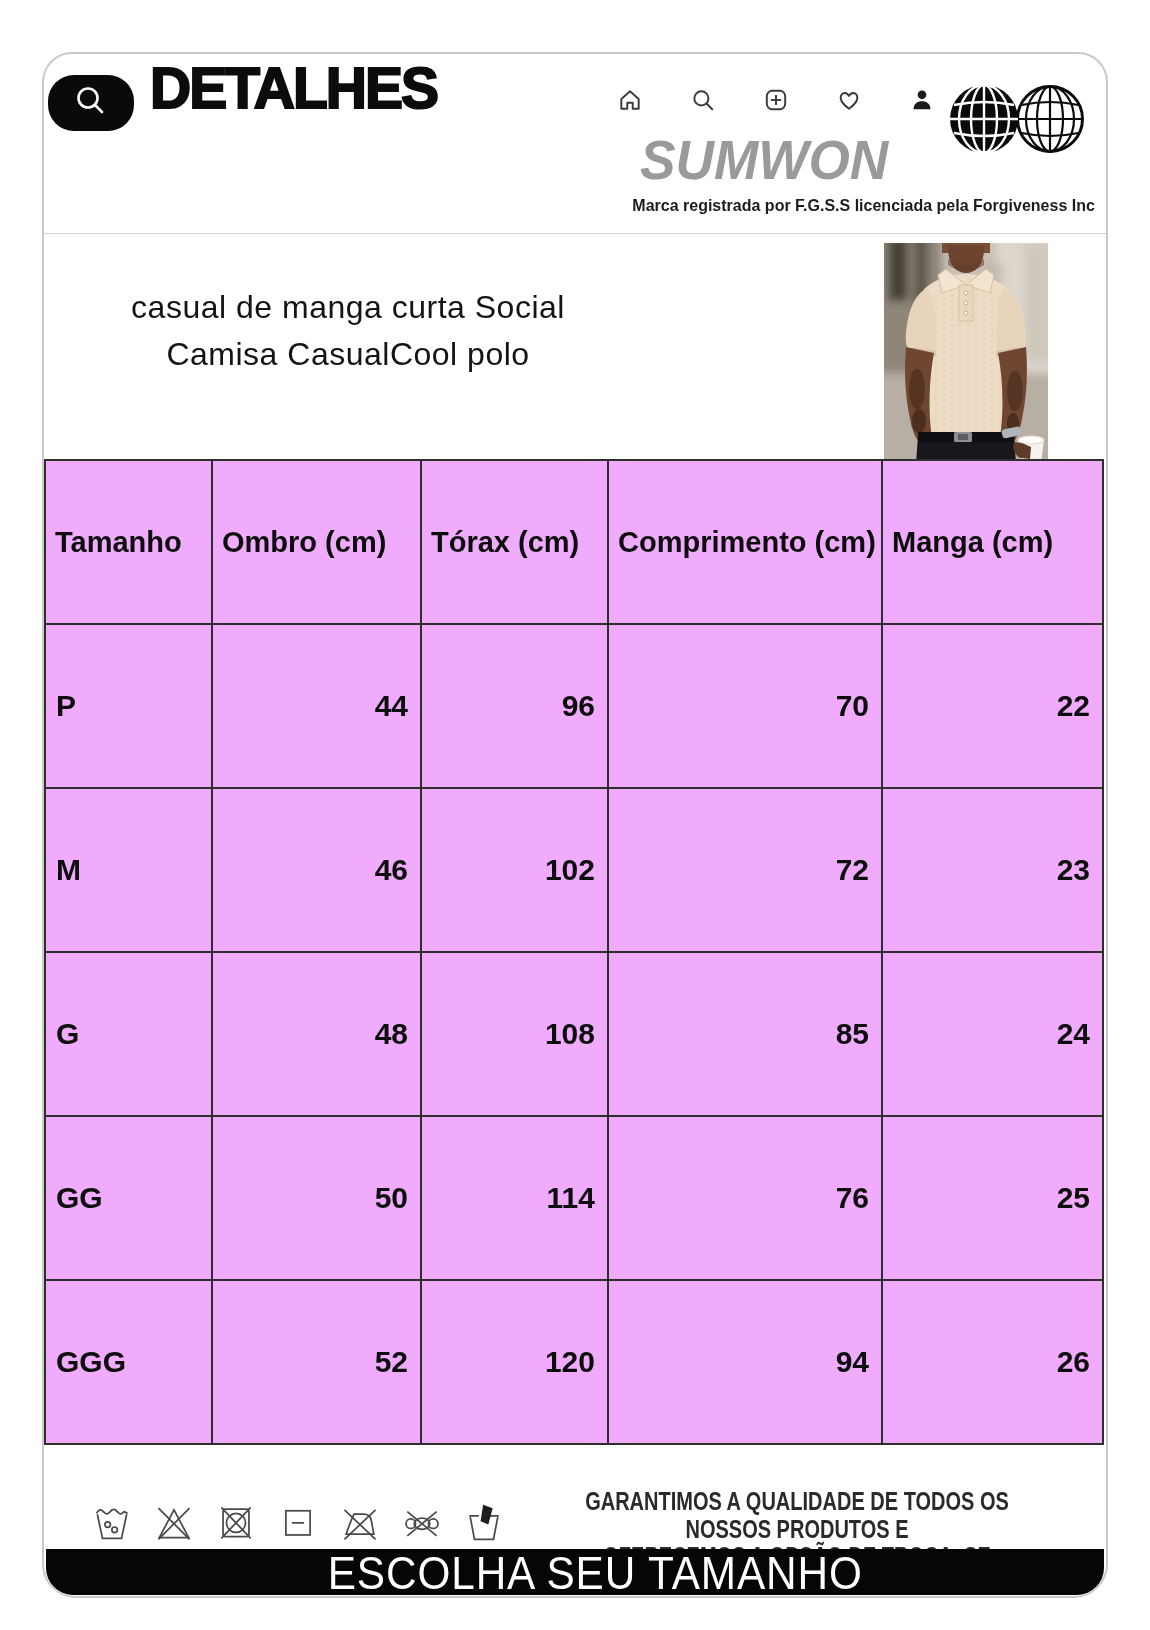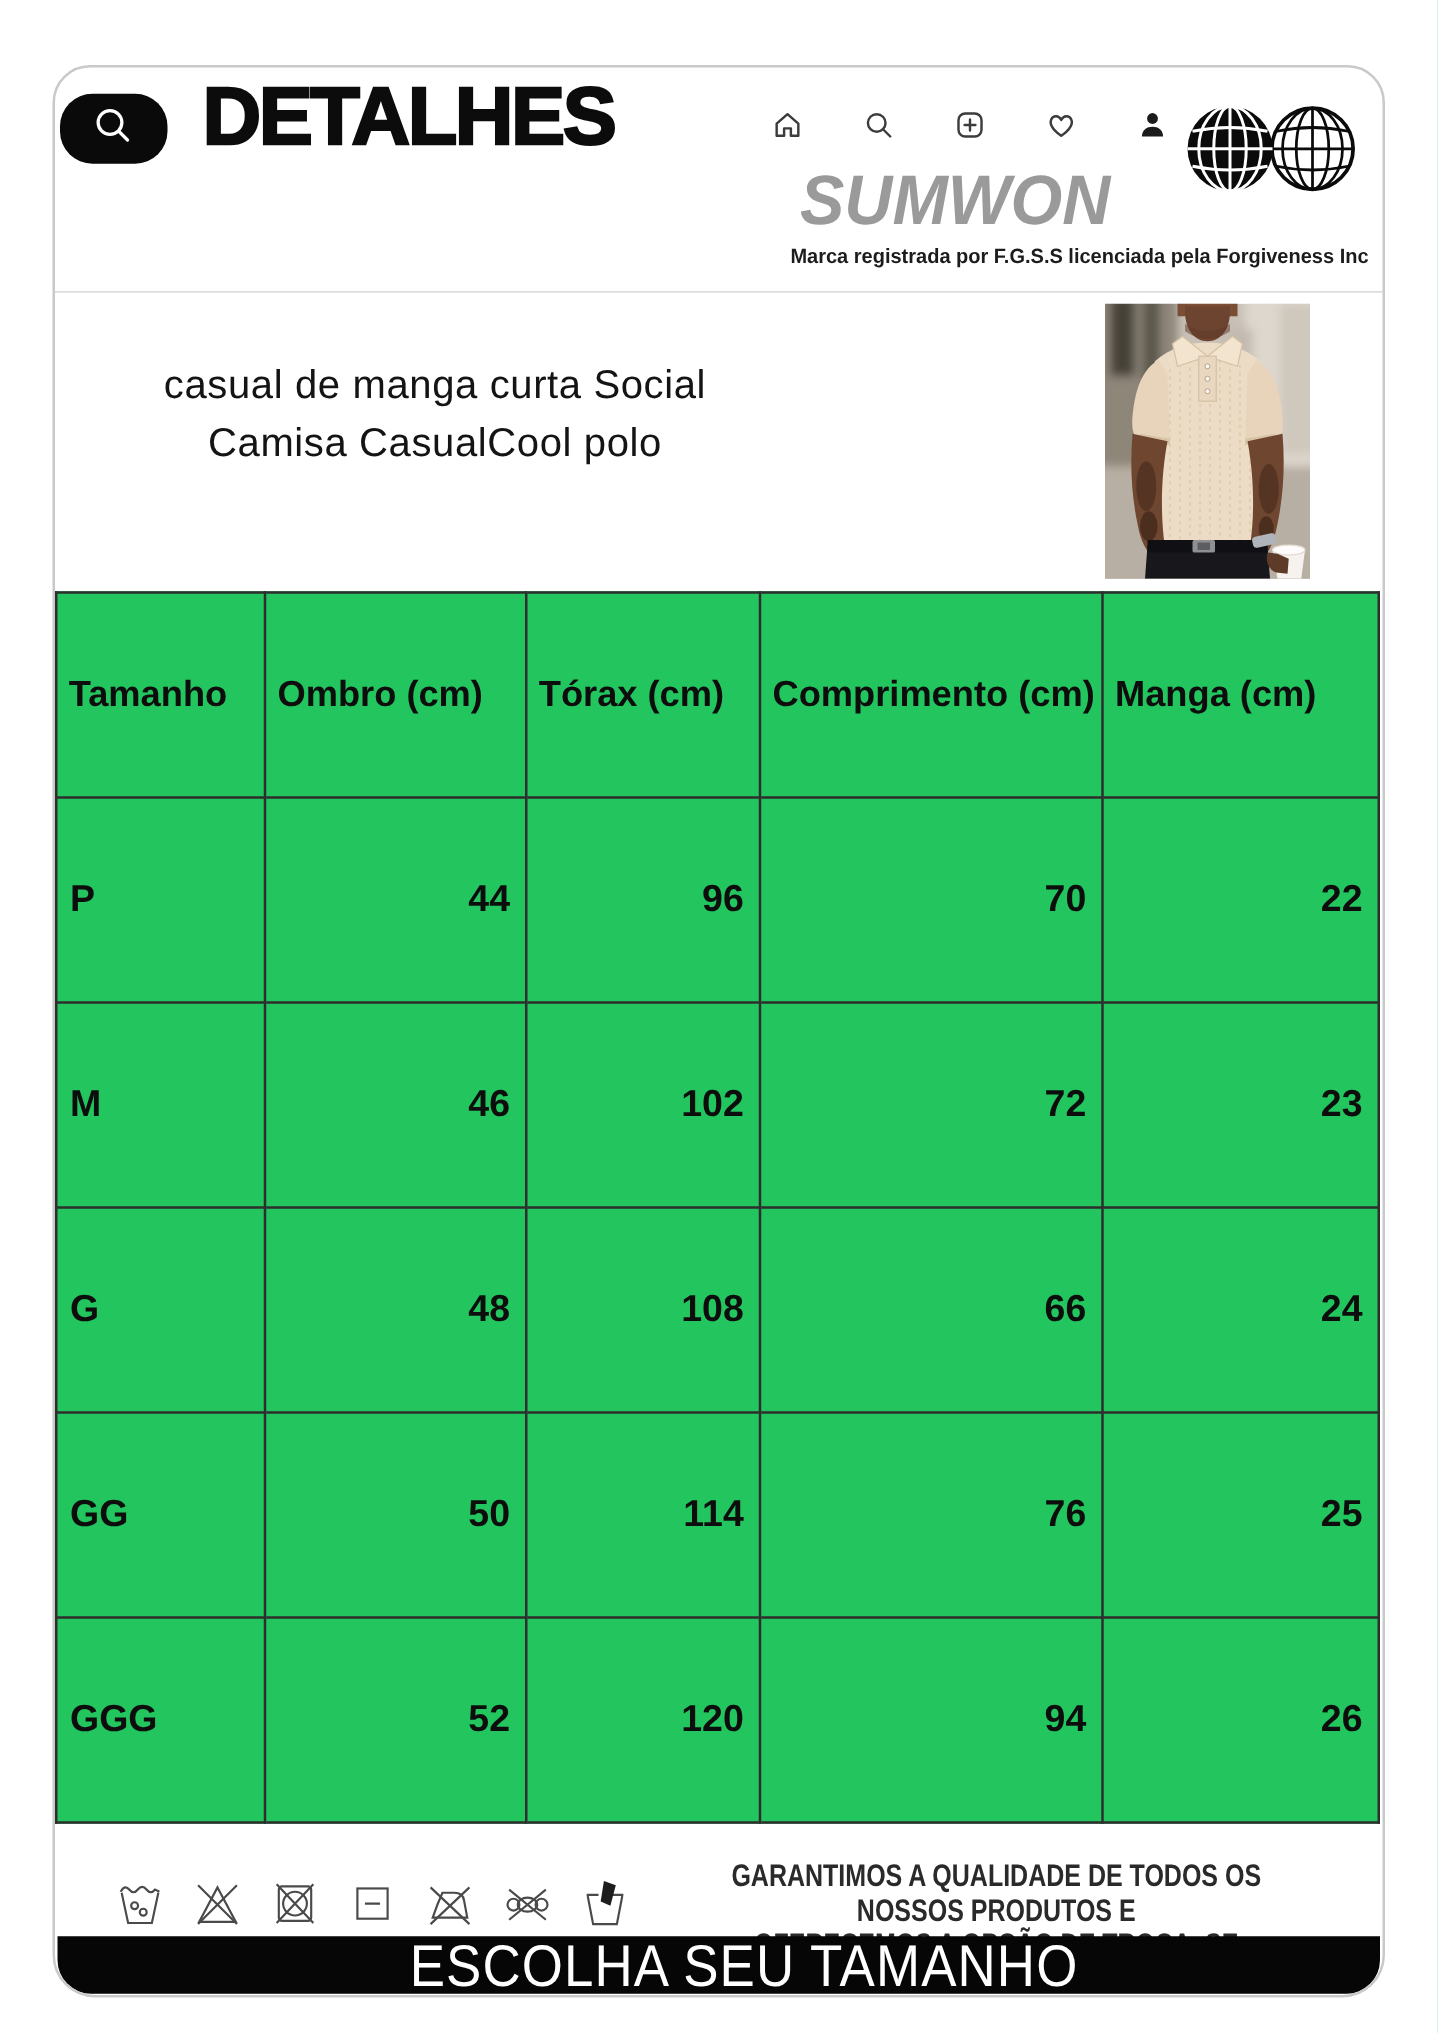--- a/index.html
+++ b/index.html
@@ -6,42 +6,42 @@
   .page{position:relative;width:1150px;height:1630px;background:#fff;
         font-family:"Liberation Sans",sans-serif;overflow:hidden;color:#111;}
   .card{position:absolute;left:42px;top:52px;width:1066px;height:1546px;
         border:2px solid #c9c9c9;border-radius:30px 30px 34px 34px;background:#fff;
         box-sizing:border-box;overflow:hidden;}
 
   
   .header{position:absolute;left:0;top:0;width:100%;height:179px;border-bottom:1px solid #cfcfcf;}
   .search-pill{position:absolute;left:4px;top:21px;width:86px;height:56px;background:#0a0a0a;
         border-radius:26px;display:flex;align-items:center;justify-content:center;cursor:pointer;}
-  .title-main{position:absolute;left:118px;top:6px;font-size:65px;font-weight:bold;
+  .title-main{position:absolute;left:106px;top:6px;font-size:57px;font-weight:bold;
         letter-spacing:-2px;color:#0c0c0c;-webkit-text-stroke:2px #0c0c0c;line-height:1;white-space:nowrap;}
   .title-sub{position:absolute;left:146px;top:68px;font-size:72px;font-weight:bold;letter-spacing:3px;
         color:#fff;-webkit-text-stroke:3.5px #161616;line-height:1;white-space:nowrap;}
   .nav-icons{position:absolute;left:573px;top:33px;display:flex;gap:47px;align-items:center;}
   .nav-icons svg{display:block;}
   .brand{position:absolute;left:596px;top:78px;font-size:56px;font-weight:bold;font-style:italic;
         color:#9a9a9a;line-height:1;transform:scaleX(.95);transform-origin:left;white-space:nowrap;}
   .trademark{position:absolute;right:11px;top:142px;font-size:16.5px;font-weight:bold;color:#1c1c1c;
         white-space:nowrap;transform:scaleX(.97);transform-origin:right;}
   .globes{position:absolute;right:19px;top:28px;display:flex;}
   .globe-filled{position:relative;z-index:2;}
   .globe-outline{margin-left:-8px;position:relative;z-index:1;}
 
   
   .product-title{position:absolute;left:18px;top:230px;width:572px;text-align:center;
         font-size:32px;font-weight:normal;color:#141414;line-height:47px;letter-spacing:.5px;}
   .photo{position:absolute;left:840px;top:189px;width:164px;height:220px;}
 
   
-  .size-table{position:absolute;left:0;top:419px;width:860px;border-collapse:collapse;
-        table-layout:fixed;background:#22c55e;}
+  .size-table{position:absolute;left:0;top:405px;width:860px;border-collapse:collapse;
+        table-layout:fixed;background:#f0abfc;}
   .size-table th,.size-table td{border:2px solid #2e2e2e;vertical-align:middle;
         font-family:"Liberation Sans",sans-serif;overflow:hidden;}
   .size-table tr{height:164px;}
   .size-table th{font-size:29px;font-weight:bold;text-align:left;padding-left:9px;color:#0d0d0d;}
   .size-table td{font-size:30px;font-weight:bold;color:#0d0d0d;}
   .size-table td.size-cell{text-align:left;padding-left:10px;}
   .size-table td.num-cell{text-align:right;padding-right:12px;}
 
   
   .care-row{position:absolute;left:49px;top:1447px;display:flex;gap:24px;align-items:center;}
@@ -235,21 +235,21 @@
           <td class="size-cell">M</td>
           <td class="num-cell">46</td>
           <td class="num-cell">102</td>
           <td class="num-cell">72</td>
           <td class="num-cell">23</td>
         </tr>
         <tr>
           <td class="size-cell">G</td>
           <td class="num-cell">48</td>
           <td class="num-cell">108</td>
-          <td class="num-cell">66</td>
+          <td class="num-cell">85</td>
           <td class="num-cell">24</td>
         </tr>
         <tr>
           <td class="size-cell">GG</td>
           <td class="num-cell">50</td>
           <td class="num-cell">114</td>
           <td class="num-cell">76</td>
           <td class="num-cell">25</td>
         </tr>
         <tr>

